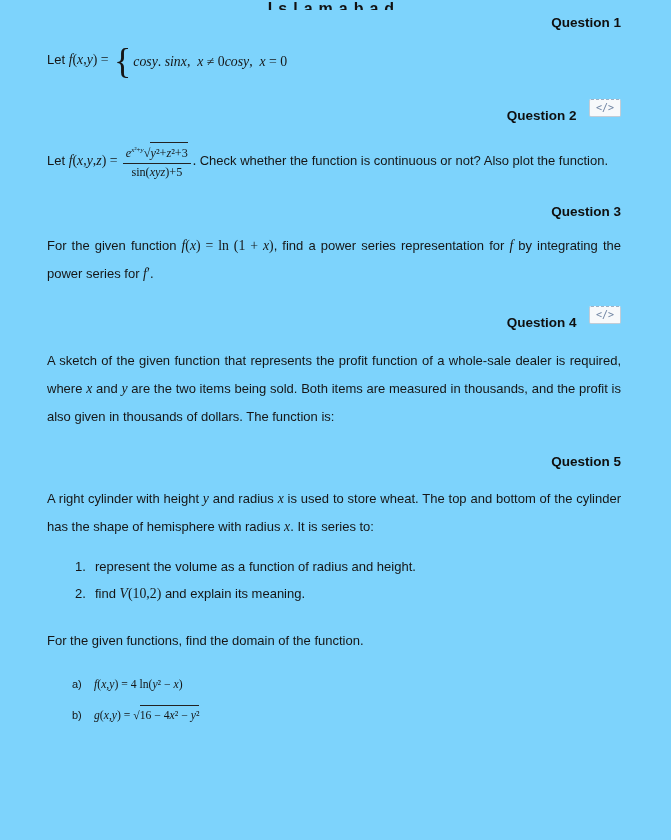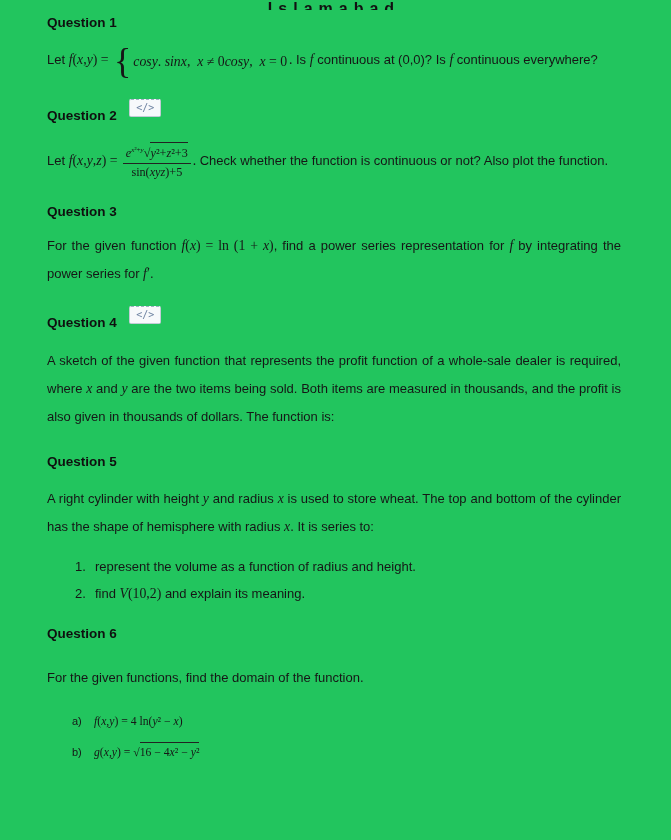--- a/index.html
+++ b/index.html
@@ -1,28 +1,28 @@
 <!DOCTYPE html>
 <html><head>
 <meta charset="utf-8">
 <style>
   html,body{margin:0;padding:0;background:#ffffff;}
   .page{
     width:671px;height:840px;box-sizing:border-box;
-    padding:0 50px 0 47px;overflow:hidden;background:#22c55e;
+    padding:0 50px 0 47px;overflow:hidden;background:#7dd3fc;
     font-family:"Liberation Sans","DejaVu Sans",sans-serif;
     color:#161616;position:relative;
   }
   
   .doc-header{height:10px;overflow:hidden;text-align:center;}
   .doc-header span{
     display:inline-block;margin-top:-13px;font-weight:700;
     font-size:16px;letter-spacing:6px;color:#111;
   }
-  .title-row{line-height:20px;}
+  .title-row{line-height:20px;text-align:right;}
   .q-title{display:inline-block;font-size:13.5px;font-weight:700;color:#0f0f0f;}
   .code-badge{
     display:inline-block;transform:translateY(-9px);margin-left:8px;
     padding:2px 6px 3px;border:1px solid #c3ccd6;border-top:1px dashed #9fb0c4;
     background:#f7f9fb;color:#6d82a1;font-size:10px;line-height:11px;
     font-family:"DejaVu Sans Mono","Liberation Mono",monospace;border-radius:2px;
   }
   p.body{margin:0;font-size:13px;line-height:28px;text-align:justify;color:#161616;}
   p.left{text-align:left;}
   
@@ -61,21 +61,21 @@
 
   <div class="title-row" style="margin-top:2px">
     <div class="q-title">Question 1</div>
   </div>
   <p class="formula-line left" style="margin-top:10px"><span><span class="seg-t">Let </span><span class="seg-m">f</span><span class="seg-r">(</span><span class="seg-m">x</span><span class="seg-r">,</span><span class="seg-m">y</span><span class="seg-r">) = </span></span><span class="piecewise">
         <span class="brace">{</span>
         <span class="pw-stack">
           <span class="pw-row"><span class="seg-m">cosy</span><span class="seg-r">. </span><span class="seg-m">sinx</span><span class="seg-r">,&nbsp;&nbsp;</span><span class="seg-m">x</span><span class="seg-r"> ≠ 0</span></span>
           <span class="pw-row"><span class="seg-m">cosy</span><span class="seg-r">,&nbsp;&nbsp;</span><span class="seg-m">x</span><span class="seg-r"> = 0</span></span>
         </span>
-      </span><span><span class="seg-r">. </span><span class="seg-t">Is </span><span class="seg-m">f</span><span class="seg-t"> continuous at (0,0)? Is </span><span class="seg-m">f</span><span class="seg-t"> continuous everywhere?</span></span></p>
+      </span></p>
 
   <div class="title-row" style="margin-top:26px">
     <div class="q-title">Question 2</div>
     <span class="code-badge">&lt;/&gt;</span>
   </div>
   <p class="body" style="margin-top:16px"><span><span class="seg-t">Let </span><span class="seg-m">f</span><span class="seg-r">(</span><span class="seg-m">x</span><span class="seg-r">,</span><span class="seg-m">y</span><span class="seg-r">,</span><span class="seg-m">z</span><span class="seg-r">) = </span></span><span class="fraction"><span class="num"><span class="seg-m">e</span><span class="seg-sup"><span class="seg-m">x</span><span class="seg-r">²+</span><span class="seg-m">y</span></span><span class="seg-r">√</span><span class="seg-ovl"><span class="seg-m">y</span><span class="seg-r">²+</span><span class="seg-m">z</span><span class="seg-r">²+3</span></span></span><span class="den"><span class="seg-r">sin(</span><span class="seg-m">xyz</span><span class="seg-r">)+5</span></span></span><span><span class="seg-r">. </span><span class="seg-t">Check whether the function is continuous or not? Also plot the function.</span></span></p>
 
   <div class="title-row" style="margin-top:20px">
     <div class="q-title">Question 3</div>
   </div>
@@ -89,22 +89,19 @@
 
   <div class="title-row" style="margin-top:20px">
     <div class="q-title">Question 5</div>
   </div>
   <p class="body" style="margin-top:13px"><span class="seg-t">A right cylinder with height </span><span class="seg-m">y</span><span class="seg-t"> and radius </span><span class="seg-m">x</span><span class="seg-t"> is used to store wheat. The top and bottom of the cylinder has the shape of hemisphere with radius </span><span class="seg-m">x</span><span class="seg-t">. It is series to:</span></p>
   <div style="margin-top:12px">
     <div class="list-item"><span class="list-num">1.</span><span><span class="seg-t">represent the volume as a function of radius and height.</span></span></div>
     <div class="list-item"><span class="list-num">2.</span><span><span class="seg-t">find </span><span class="seg-m">V</span><span class="seg-r">(10,2)</span><span class="seg-t"> and explain its meaning.</span></span></div>
   </div>
 
-  <div class="title-row" style="margin-top:16px">
-    <div class="q-title">Question 6</div>
-  </div>
   <p class="body left" style="margin-top:20px"><span class="seg-t">For the given functions, find the domain of the function.</span></p>
   <div style="margin-top:14px">
     <div class="opt-item"><span class="opt-label">a)</span><span><span class="seg-m">f</span><span class="seg-r">(</span><span class="seg-m">x</span><span class="seg-r">,</span><span class="seg-m">y</span><span class="seg-r">) = 4 ln(</span><span class="seg-m">y</span><span class="seg-r">² − </span><span class="seg-m">x</span><span class="seg-r">)</span></span></div>
     <div class="opt-item"><span class="opt-label">b)</span><span><span class="seg-m">g</span><span class="seg-r">(</span><span class="seg-m">x</span><span class="seg-r">,</span><span class="seg-m">y</span><span class="seg-r">) = √</span><span class="seg-ovl"><span class="seg-r">16 − 4</span><span class="seg-m">x</span><span class="seg-r">² − </span><span class="seg-m">y</span><span class="seg-r">²</span></span></span></div>
   </div>
 
 </div>
 
 </body></html>

